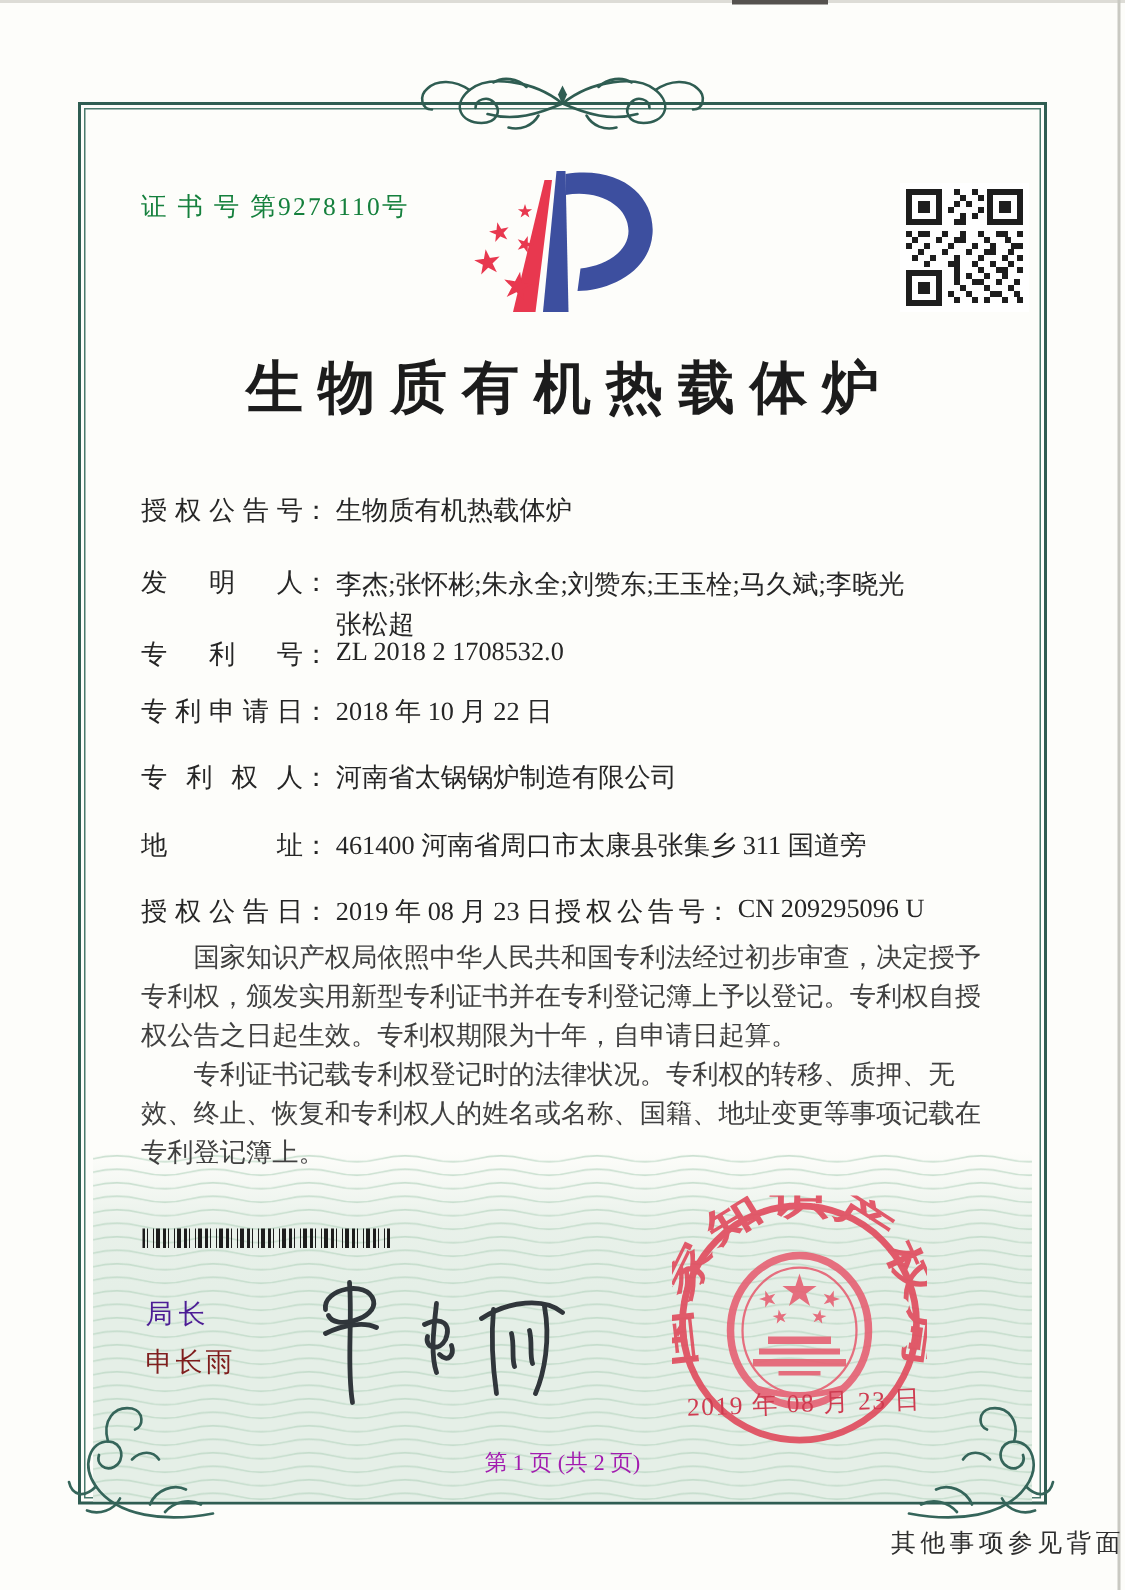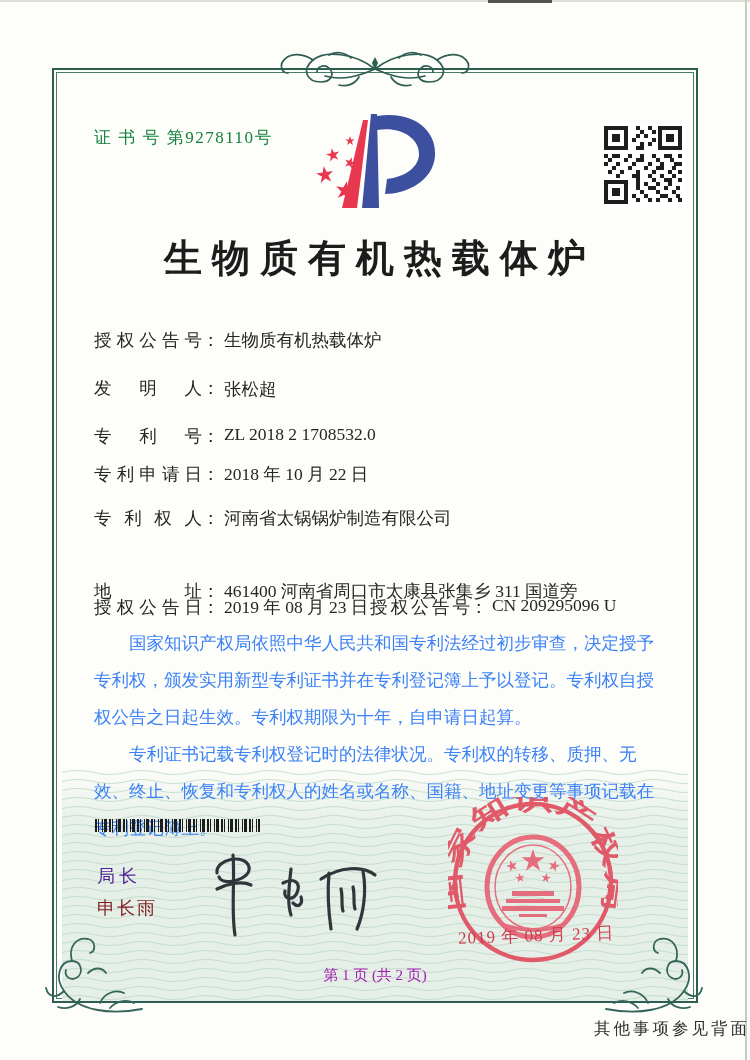--- a/index.html
+++ b/index.html
@@ -27,21 +27,21 @@
   .row{position:absolute;left:94px;width:575px;font-size:17.5px;color:#262626;}
   .lbl{display:inline-block;width:108px;text-align:justify;text-align-last:justify;vertical-align:top;}
   .colon{vertical-align:top;}
   .val{vertical-align:top;}
   .val-multi{display:inline-block;vertical-align:top;line-height:27px;}
   .val-multi span{display:block;}
   .pair2{position:absolute;left:276px;top:0;white-space:nowrap;}
   .pair2 .lbl{width:100px;}
   
   .body-text{position:absolute;left:94px;top:625px;width:566px;font-size:17.5px;
-             line-height:37px;color:#3b82f6;}
+             line-height:26px;color:#404040;}
   .body-text p{margin:0;text-indent:2em;}
   
   .barcode{position:absolute;left:95px;top:819px;width:165px;height:13px;
     background:repeating-linear-gradient(90deg,#1d1d1d 0 2px,rgba(0,0,0,0) 2px 3px,#1d1d1d 3px 4px,rgba(0,0,0,0) 4px 7px,#1d1d1d 7px 8px,rgba(0,0,0,0) 8px 9px,#1d1d1d 9px 12px,rgba(0,0,0,0) 12px 14px);}
   .director-title{position:absolute;left:97px;top:864px;font-size:18px;letter-spacing:4px;color:#4c1d95;
                   font-family:"Liberation Sans","DejaVu Sans",sans-serif;}
   .director-name{position:absolute;left:97px;top:896px;font-size:18px;letter-spacing:2px;color:#7f1d1d;
                  font-family:"Liberation Sans","DejaVu Sans",sans-serif;}
   .signature{position:absolute;left:205px;top:843px;}
   .seal{position:absolute;left:448px;top:797px;}
@@ -149,40 +149,41 @@
   <div class="title">生物质有机热载体炉</div>
 
   <div class="row" style="top:328px">
     <span class="lbl">授权公告号</span><span class="colon">：</span>
     <span class="val">生物质有机热载体炉</span>
   </div>
 
   <div class="row" style="top:376px">
     <span class="lbl">发明人</span><span class="colon">：</span>
     <span class="val-multi">
+      <span>李杰;张怀彬;朱永全;刘赞东;王玉栓;马久斌;李晓光</span>
       <span>张松超</span>
     </span>
   </div>
 
   <div class="row" style="top:424px">
     <span class="lbl">专利号</span><span class="colon">：</span>
     <span class="val">ZL 2018 2 1708532.0</span>
   </div>
 
   <div class="row" style="top:462px">
     <span class="lbl">专利申请日</span><span class="colon">：</span>
     <span class="val">2018 年 10 月 22 日</span>
   </div>
 
   <div class="row" style="top:506px">
     <span class="lbl">专利权人</span><span class="colon">：</span>
     <span class="val">河南省太锅锅炉制造有限公司</span>
   </div>
 
-  <div class="row" style="top:579px">
+  <div class="row" style="top:551px">
     <span class="lbl">地址</span><span class="colon">：</span>
     <span class="val">461400 河南省周口市太康县张集乡 311 国道旁</span>
   </div>
 
   <div class="row" style="top:595px">
     <span class="lbl">授权公告日</span><span class="colon">：</span>
     <span class="val">2019 年 08 月 23 日</span>
     <span class="pair2">
       <span class="lbl">授权公告号</span><span class="colon">：</span>
       <span class="val">CN 209295096 U</span>

